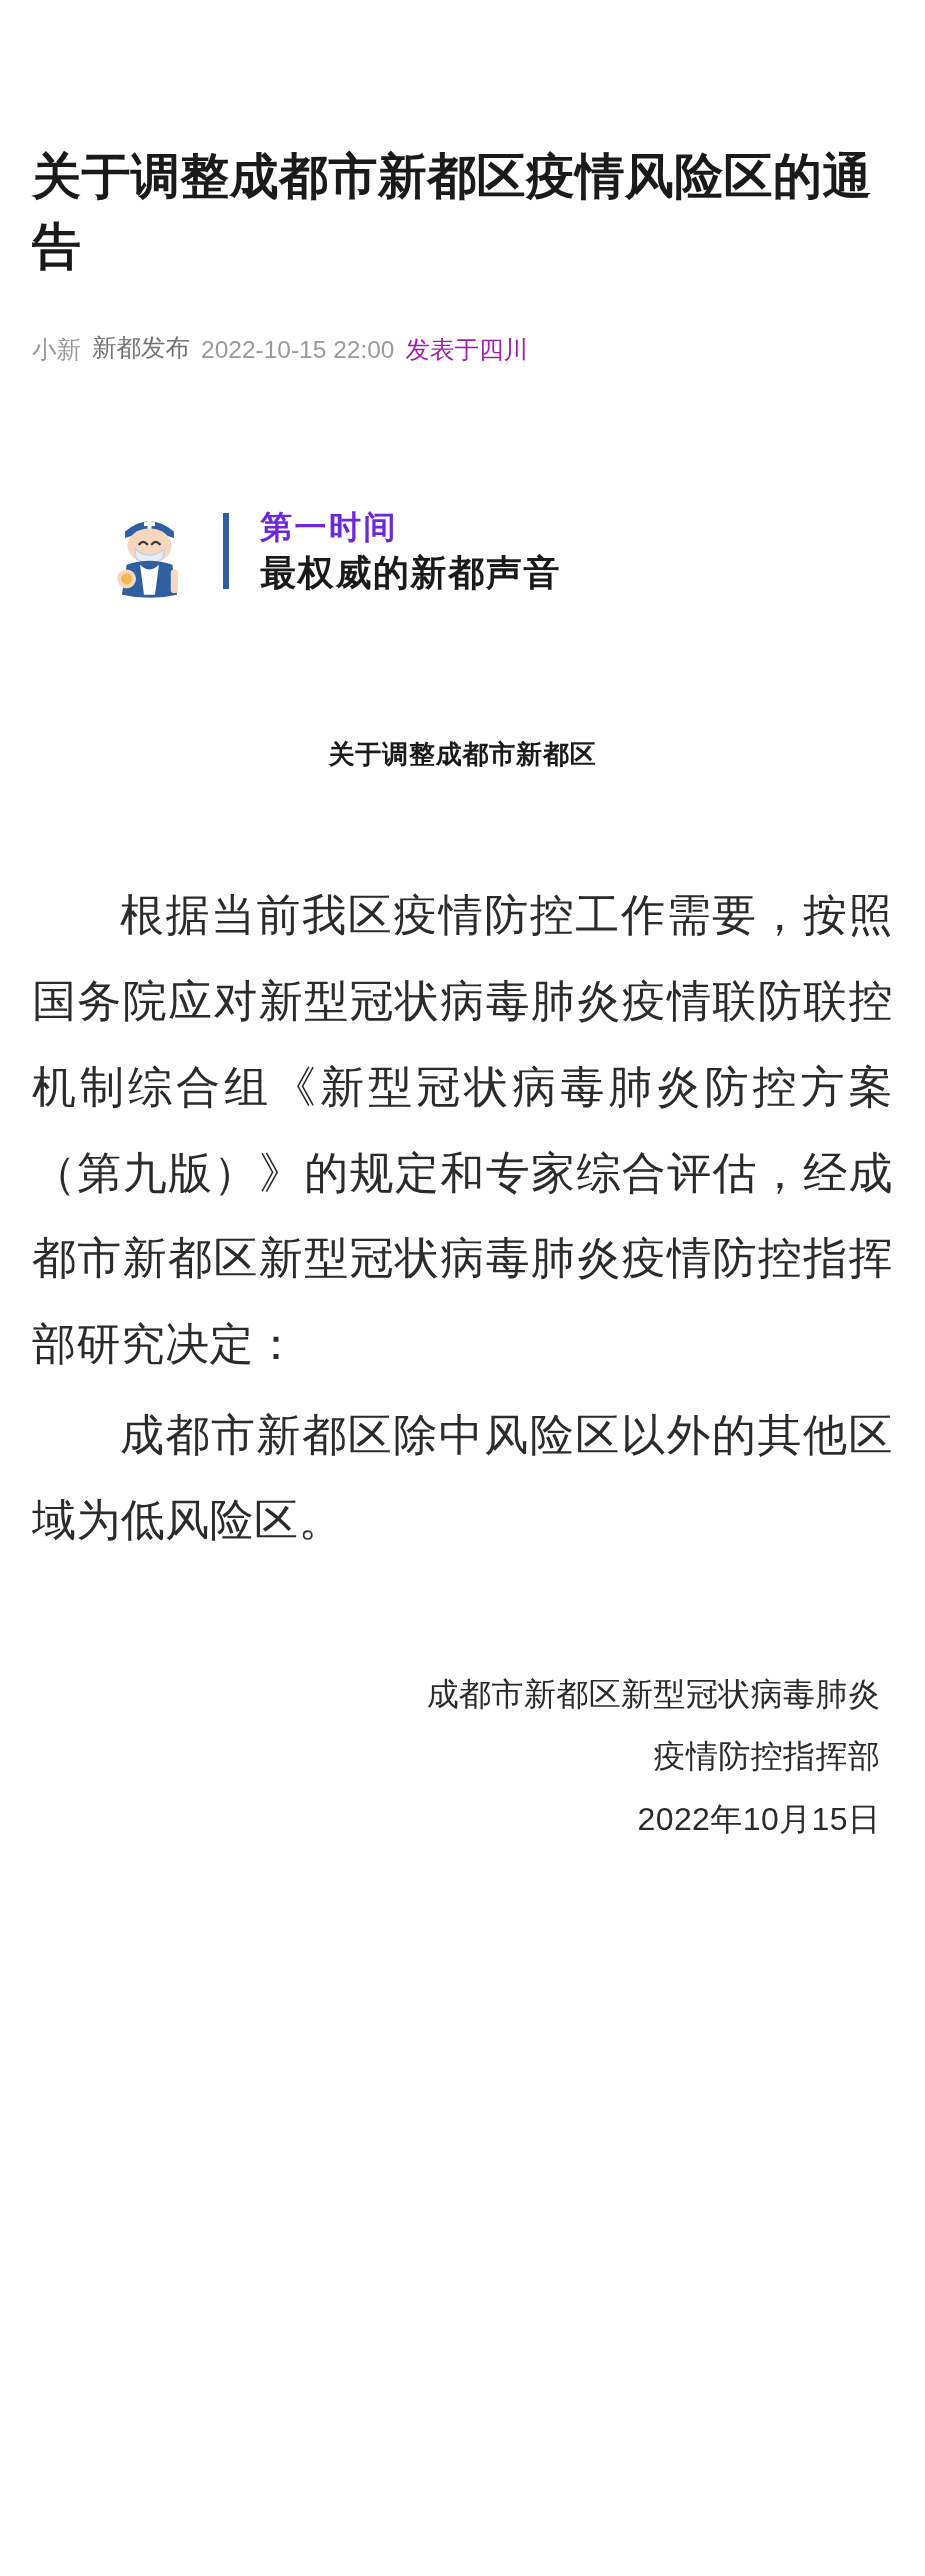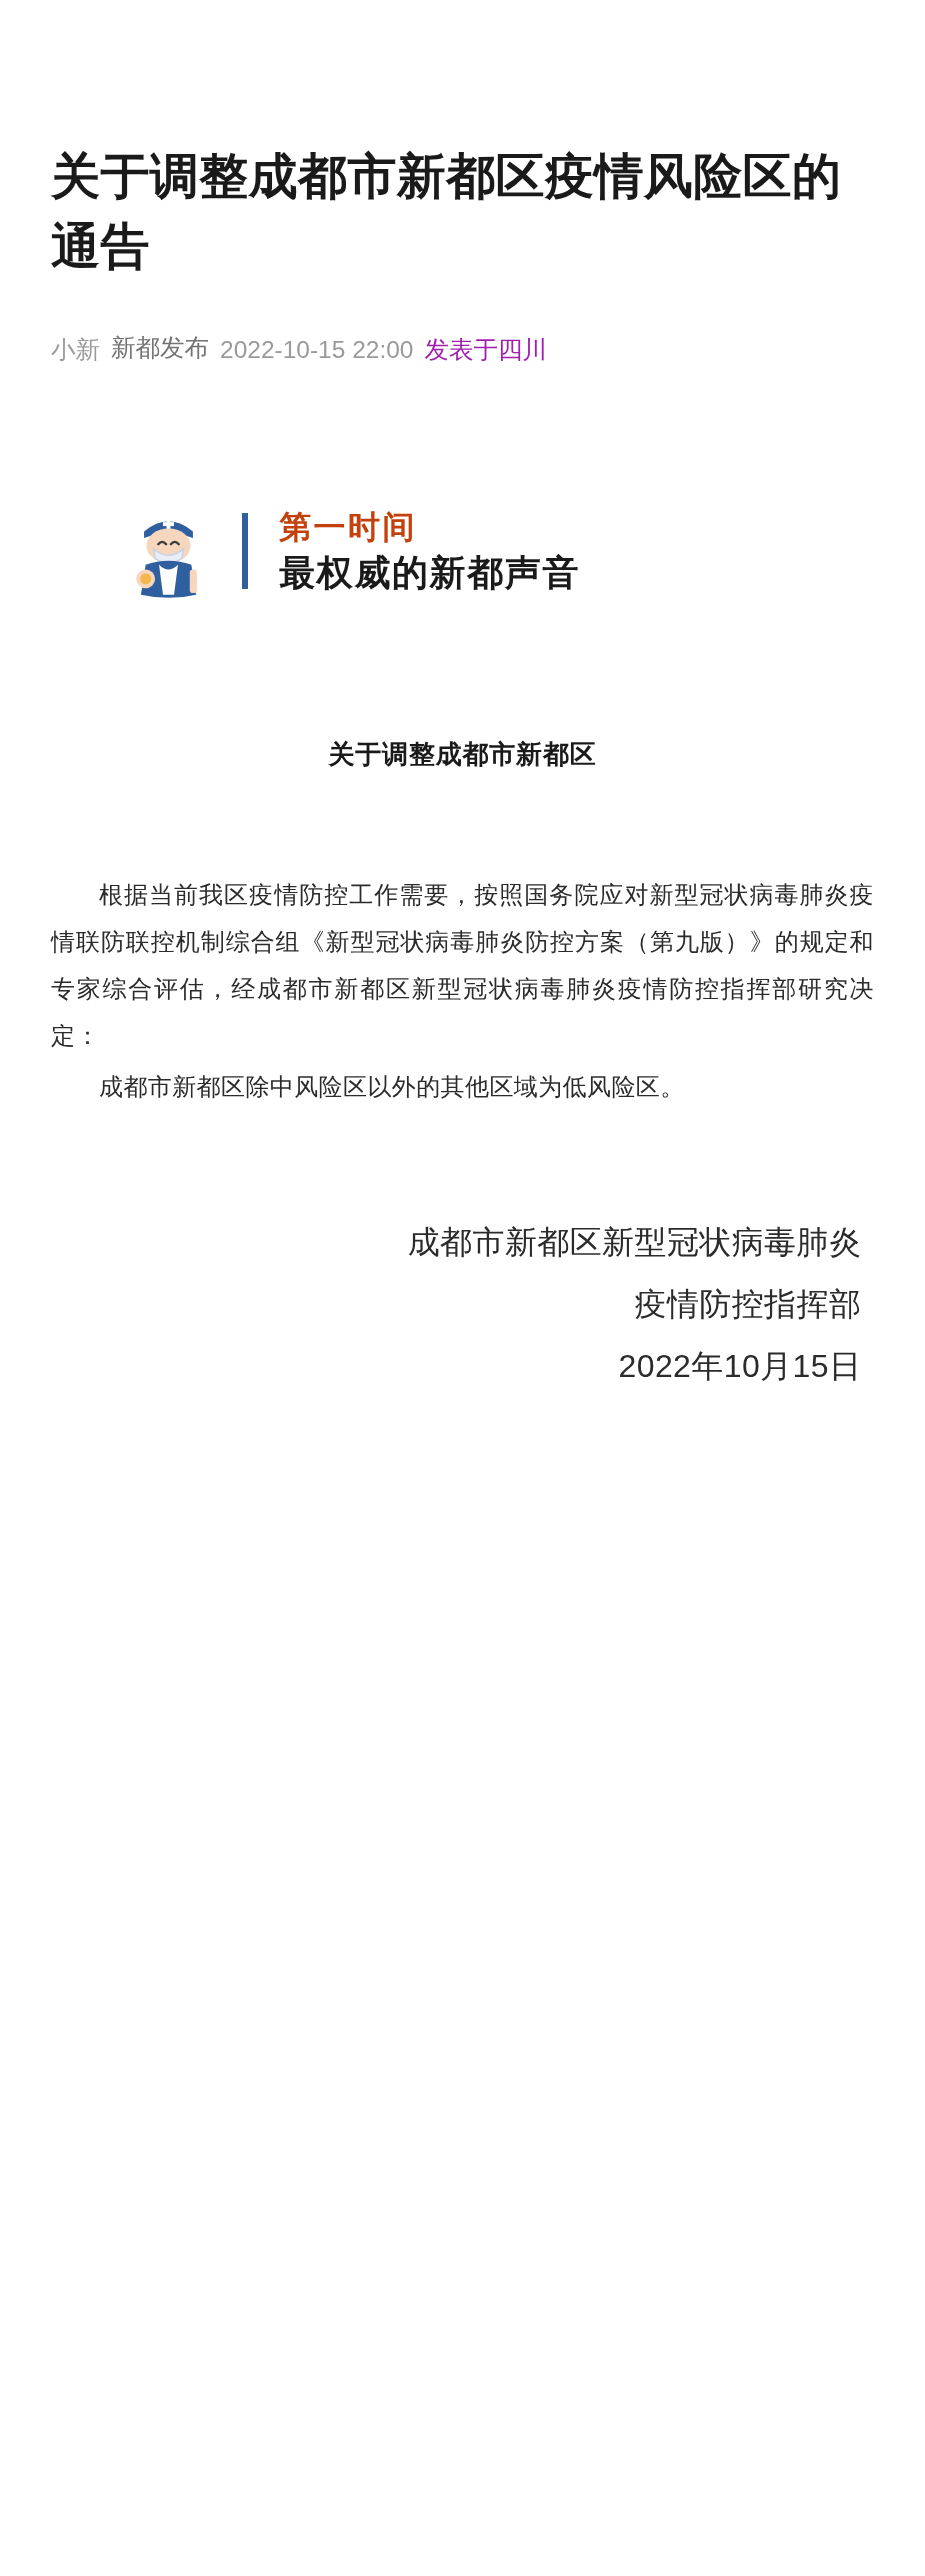--- a/index.html
+++ b/index.html
@@ -12,21 +12,21 @@
     min-height: 2576px;
     font-family: "Liberation Sans", sans-serif;
     color: #202020;
     -webkit-font-smoothing: antialiased;
   }
   .page {
     width: 925px;
     min-height: 2576px;
     background: #ffffff;
     box-sizing: border-box;
-    padding: 0 51px;
+    padding: 0 32px;
     position: relative;
   }
   
   .article-title {
     font-size: 49px;
     line-height: 1.42;
     font-weight: 700;
     color: #1a1a1a;
     letter-spacing: 0.4px;
     padding-top: 142px;
@@ -80,21 +80,21 @@
   .banner-text {
     display: flex;
     flex-direction: column;
     justify-content: center;
     gap: 4.7px;
   }
   .banner-line1 {
     font-family: "DejaVu Serif", serif;
     font-size: 32px;
     font-weight: 700;
-    color: #c2410c;
+    color: #6d28d9;
     letter-spacing: 2.4px;
     line-height: 1.2;
   }
   .banner-line2 {
     font-family: "DejaVu Serif", serif;
     font-size: 36px;
     font-weight: 700;
     color: #1a1a1a;
     letter-spacing: 1.6px;
     line-height: 1.2;
@@ -108,21 +108,21 @@
     font-weight: 700;
     line-height: 1.72;
     color: #1a1a1a;
     letter-spacing: 0.8px;
   }
   .doc-heading div { white-space: nowrap; }
 
   
   .body-text {
     margin-top: 95px;
-    font-size: 24px;
+    font-size: 44px;
     line-height: 1.95;
     color: #2b2b2b;
     text-align: justify;
     text-justify: inter-ideograph;
     letter-spacing: 0.4px;
   }
   .body-text p {
     margin: 0 0 4.7px 0;
     text-indent: 2em;
   }

